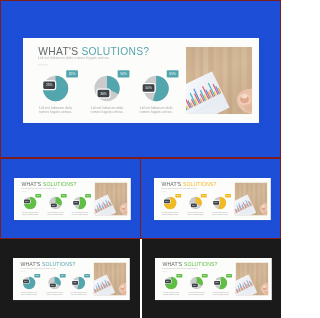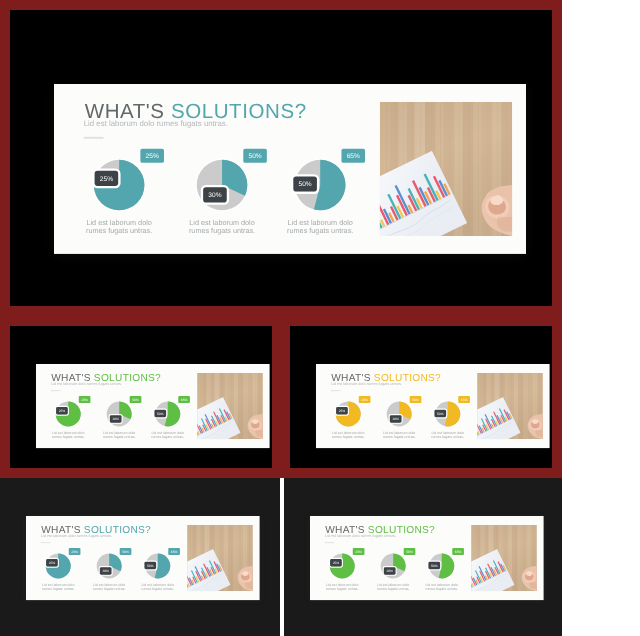--- a/index.html
+++ b/index.html
@@ -3,21 +3,21 @@
 <meta charset="utf-8">
 <title>Preview grid</title>
 <style>
   html,body{margin:0;padding:0;background:#ffffff;}
   body{width:281px;height:318px;overflow:hidden;
        font-family:"Liberation Sans",sans-serif;
        -webkit-font-smoothing:antialiased;}
   .page{position:relative;width:281px;height:318px;}
 
   .cell{position:absolute;overflow:hidden;box-sizing:border-box;}
-  .cell-light{background:#000000;border:5px solid #7f1d1d;}
+  .cell-light{background:#1d4ed8;border:1px solid #7f1d1d;}
   .cell-dark{background:#1a1a1a;}
 
   
   .slide{position:absolute;transform-origin:0 0;width:1000px;height:360px;
          background:#fcfcfa;box-shadow:0 6px 26px rgba(70,80,90,0.13);}
 
   .slide-title{position:absolute;left:65px;top:33px;font-size:43.5px;
                letter-spacing:1.2px;white-space:nowrap;font-weight:300;}
   .title-dark{color:#63686b;}
   .slide-subtitle{position:absolute;left:63px;top:75px;font-size:16.6px;

